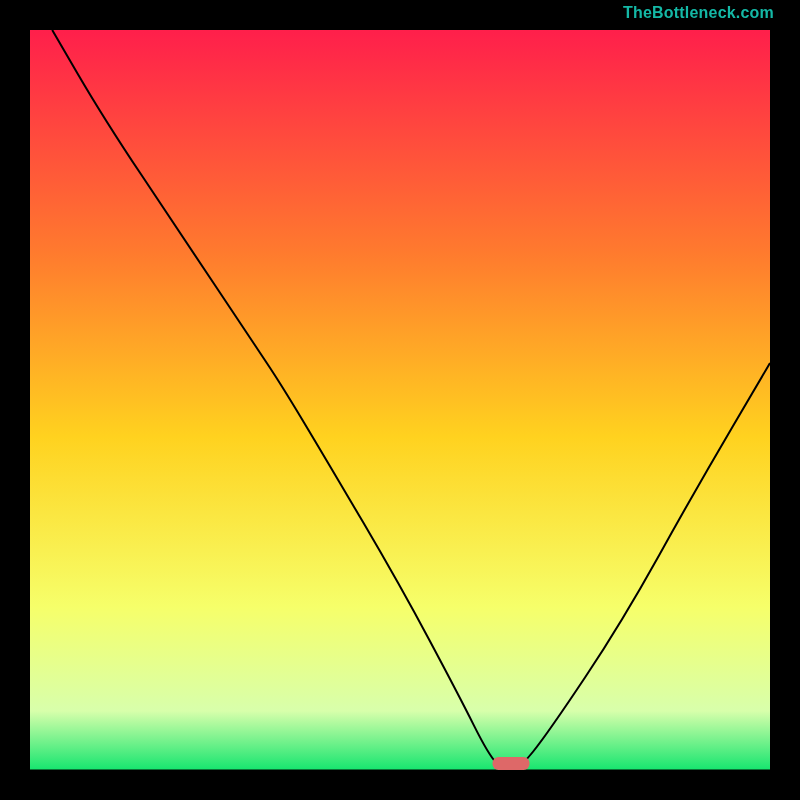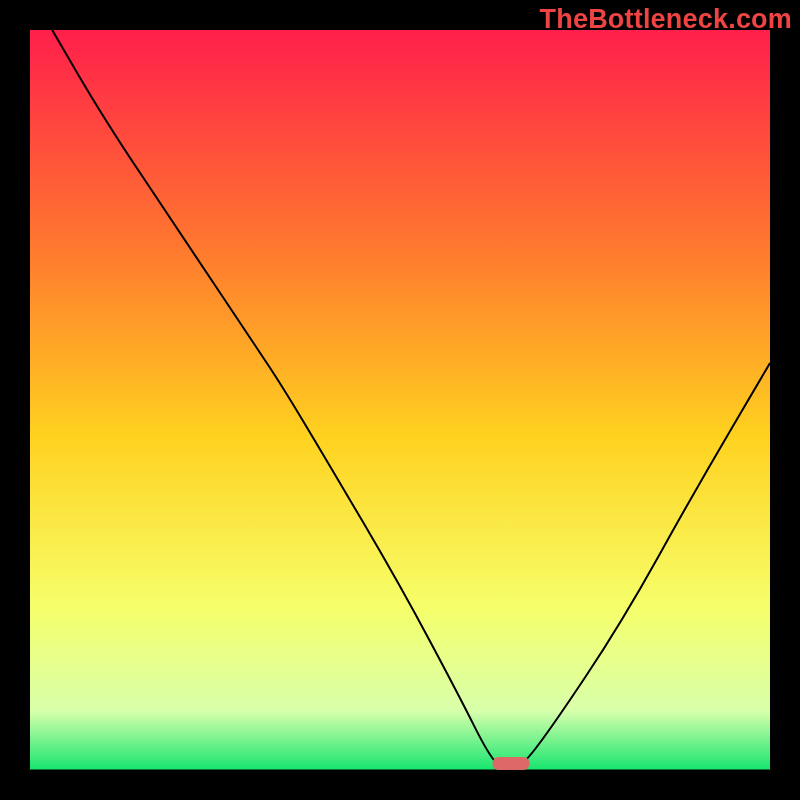--- a/index.html
+++ b/index.html
@@ -12,23 +12,23 @@
     font-family: Arial, sans-serif;
   }
   .container {
     position: relative;
     width: 800px;
     height: 800px;
   }
   .watermark {
     position: absolute;
     top: 4px;
-    right: 8px;
-    color: #ef4444;
-    font-size: 27px;
+    right: 26px;
+    color: #14b8a6;
+    font-size: 16px;
     font-weight: 600;
     letter-spacing: 0.2px;
     z-index: 10;
   }
   .plot-area {
     position: absolute;
     left: 30px;
     top: 30px;
     width: 740px;
     height: 740px;

